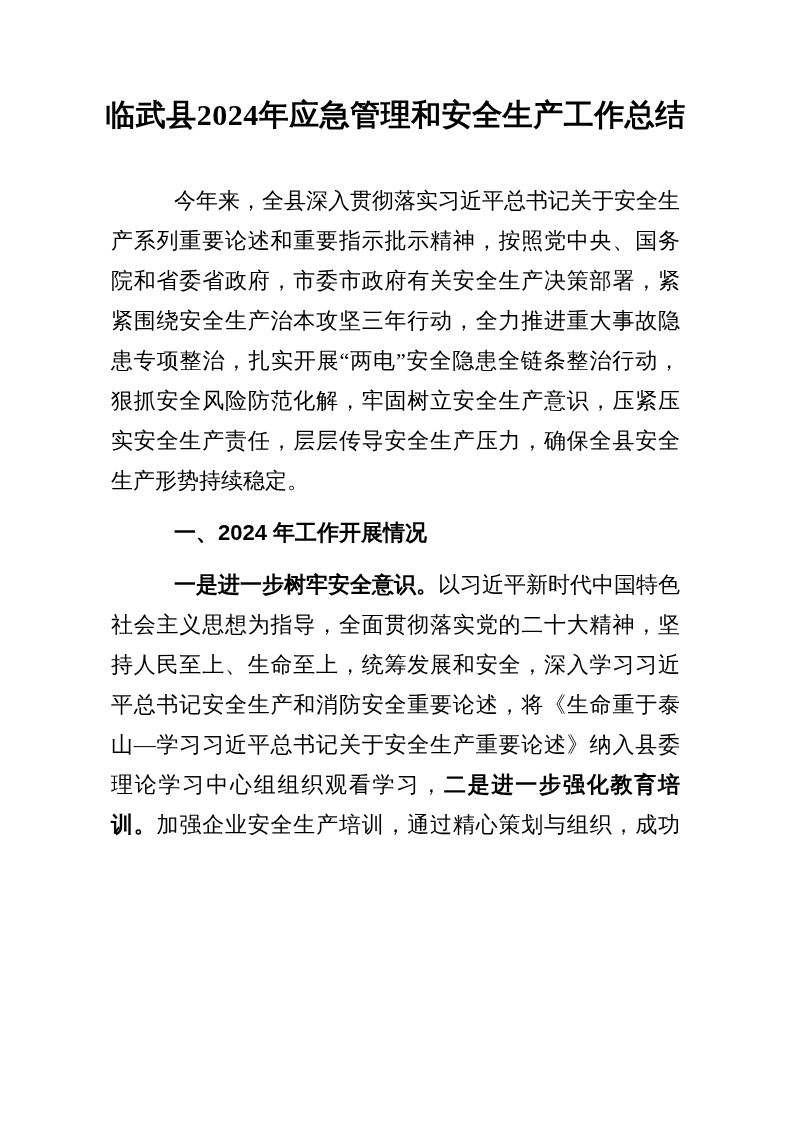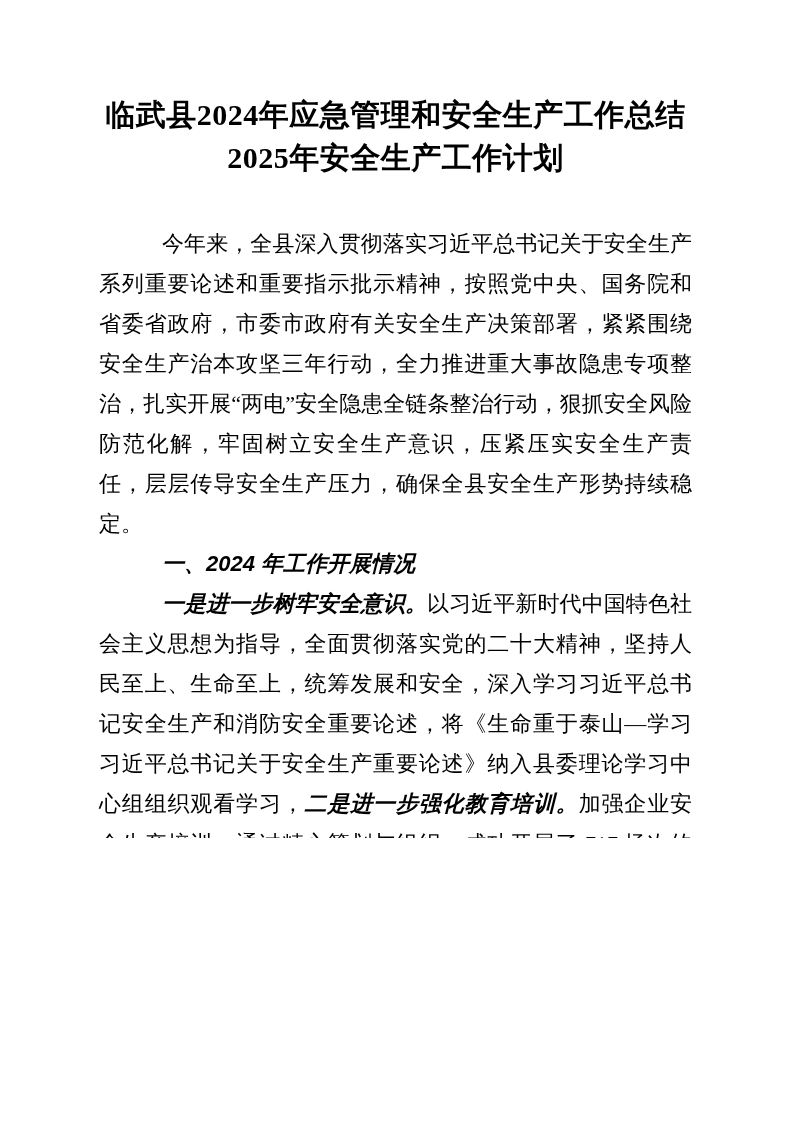--- a/index.html
+++ b/index.html
@@ -30,44 +30,42 @@
     text-align: center;
     letter-spacing: 0.5px;
   }
   .body-flow {
     margin-top: 45px;
     font-size: 22px;
     line-height: 40px;
     text-align: justify;
   }
   .body-flow p {
-    margin: 0;
+    margin: 12px;
     padding: 0;
     text-indent: 63px;
   }
   .para-h1 {
     font-family: "Liberation Sans", sans-serif;
     font-weight: bold;
   }
   .para-h2 {
     font-weight: bold;
   }
   .bold-run {
     font-weight: bold;
-    font-style: italic;
   }
 </style>
 </head>
 <body>
 
 <div class="page">
   <div class="content">
     <h1 class="doc-title">
       <span>临武县2024年应急管理和安全生产工作总结</span><br>
-      <span>2025年安全生产工作计划</span>
     </h1>
     <div class="body-flow">
         <p class="para-body"><span>今年来，全县深入贯彻落实习近平总书记关于安全生产系列重要论述和重要指示批示精神，按照党中央、国务院和省委省政府，市委市政府有关安全生产决策部署，紧紧围绕安全生产治本攻坚三年行动，全力推进重大事故隐患专项整治，扎实开展“两电”安全隐患全链条整治行动，狠抓安全风险防范化解，牢固树立安全生产意识，压紧压实安全生产责任，层层传导安全生产压力，确保全县安全生产形势持续稳定。</span></p>
         <p class="para-h1"><span class="bold-run">一、2024 年工作开展情况</span></p>
         <p class="para-body"><span class="bold-run">一是进一步树牢安全意识。</span><span>以习近平新时代中国特色社会主义思想为指导，全面贯彻落实党的二十大精神，坚持人民至上、生命至上，统筹发展和安全，深入学习习近平总书记安全生产和消防安全重要论述，将《生命重于泰山—学习习近平总书记关于安全生产重要论述》纳入县委理论学习中心组组织观看学习，</span><span class="bold-run">二是进一步强化教育培训。</span><span>加强企业安全生产培训，通过精心策划与组织，成功开展了 717 场次的安全生产宣传培训活动，共计 12612 人次广泛参与，特别是深入到了生产一线和基层单位，确保了安全知识的普及无死角、无遗漏；</span><span class="bold-run">三是</span><span>进一步强化企业安全培训。企业法定代表</span></p>
       </div>
   </div>
 </div>
 
 </body></html>

